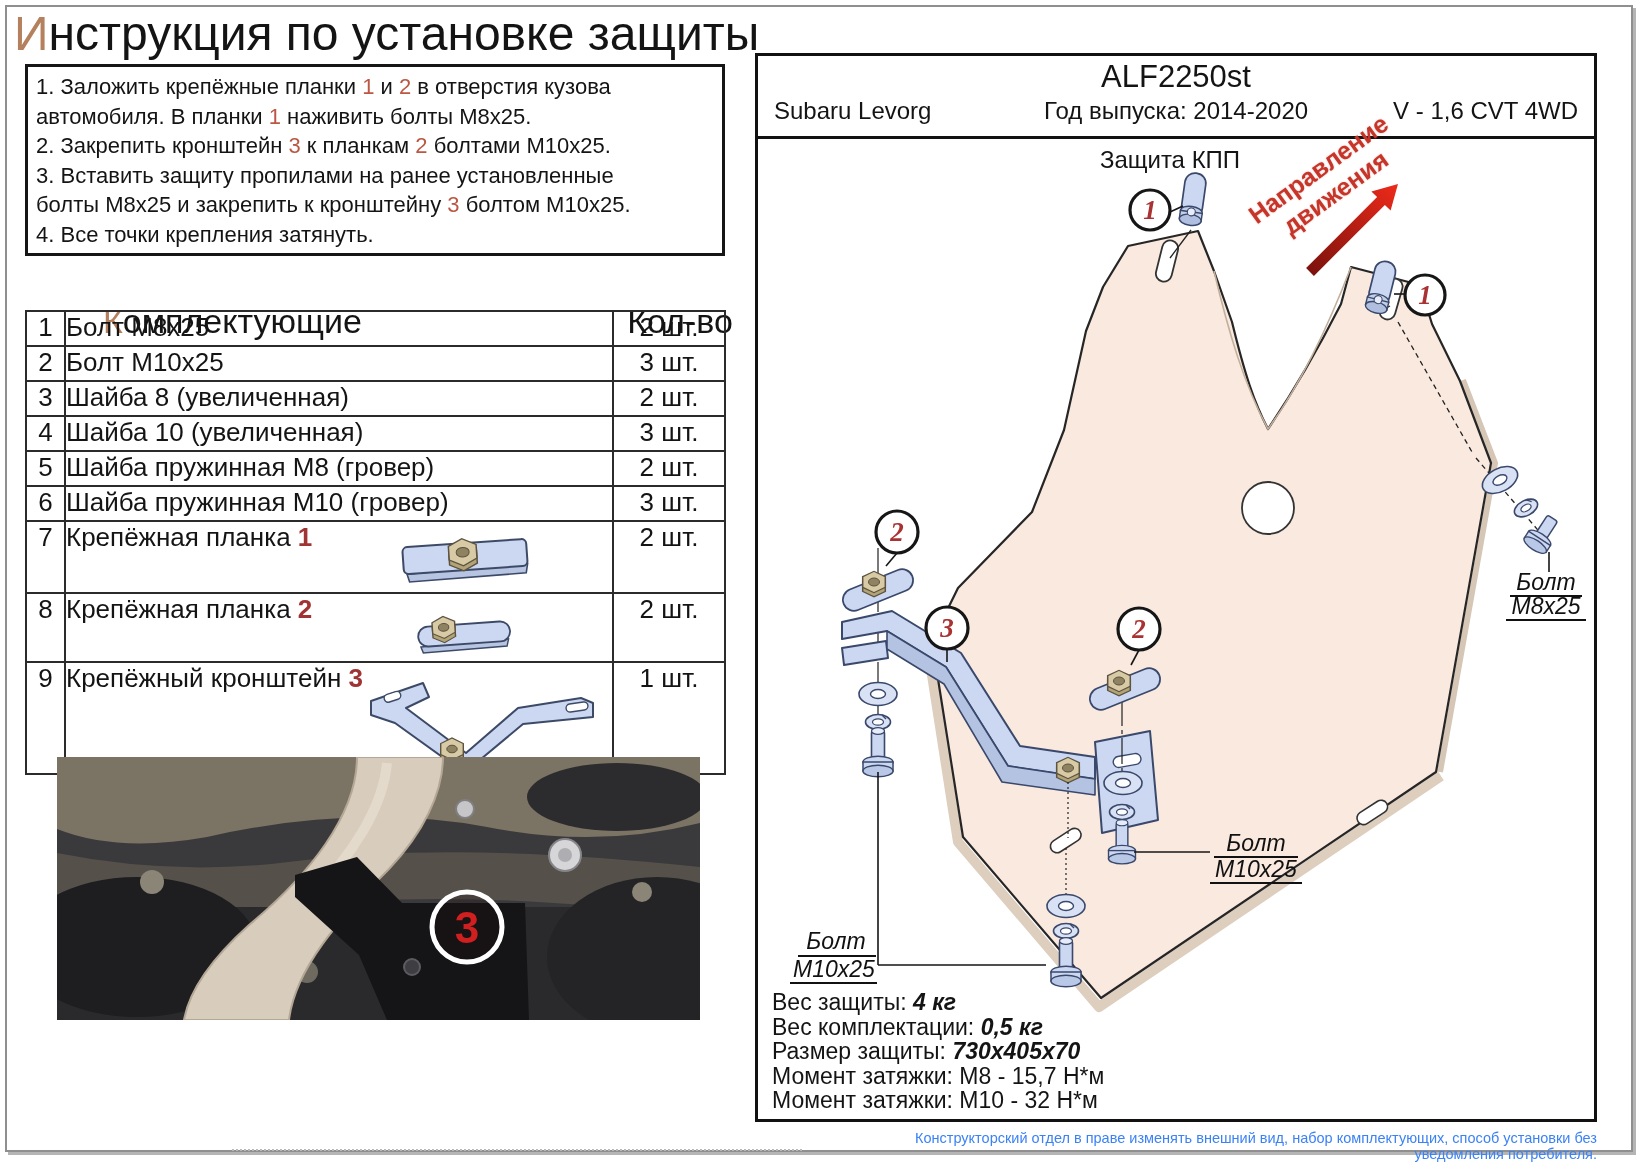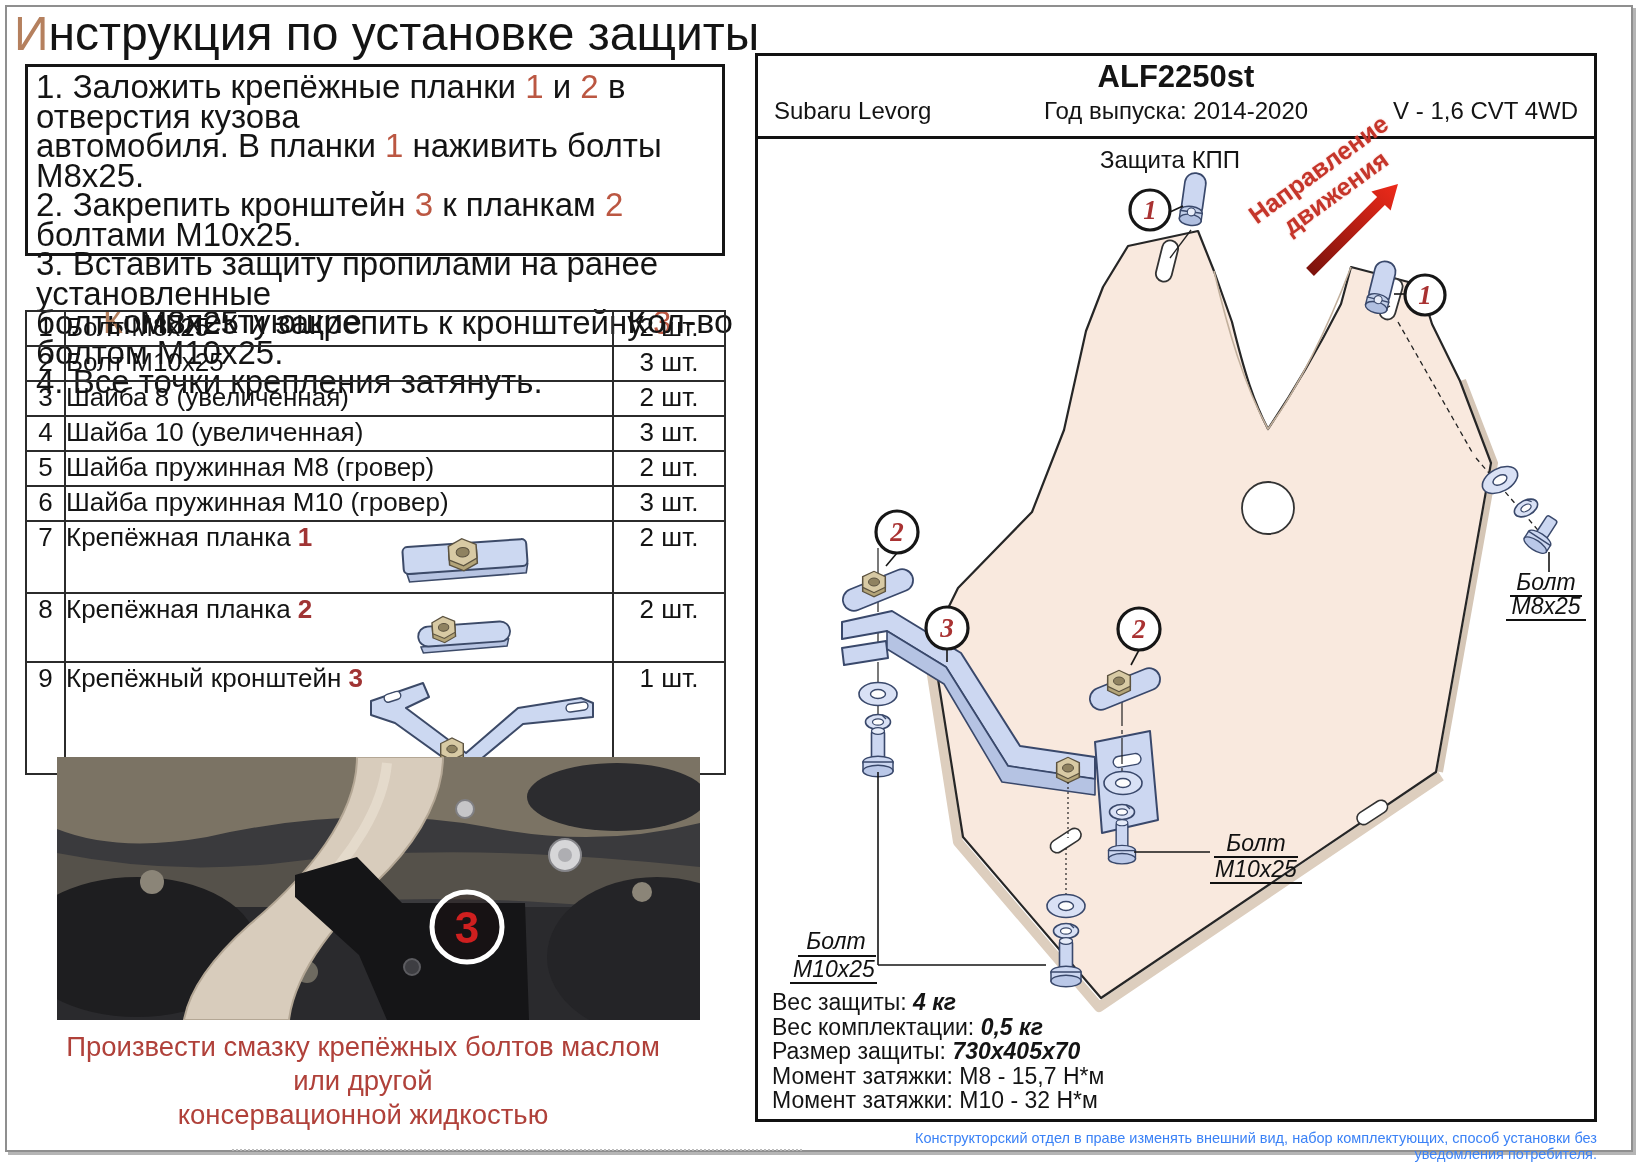--- a/index.html
+++ b/index.html
@@ -4,21 +4,21 @@
 <style>
   html,body{margin:0;padding:0;background:#fff;}
   .canvas{position:relative;width:1642px;height:1168px;background:#fff;overflow:hidden;
           font-family:"Liberation Sans",sans-serif;color:#141414;}
   .sheet{position:absolute;left:5px;top:5px;width:1624px;height:1143px;
          border:2px solid #8f8f8f;box-shadow:3px 3px 0 #b5b5b5;background:#fff;}
   
   .title{position:absolute;left:14px;top:6px;font-size:48px;letter-spacing:0;white-space:nowrap;}
   .init{color:#b5805e;}
   .instr-box{position:absolute;left:25px;top:64px;width:678px;height:176px;
-             border:3px solid #161616;padding:5px 8px;font-size:33px;line-height:29.5px;}
+             border:3px solid #161616;padding:5px 8px;font-size:22px;line-height:29.5px;}
   .comp-header{position:absolute;left:25px;top:250px;width:693px;height:58px;margin-top:46px;}
   .comp-title{position:absolute;left:78px;top:6px;font-size:34px;}
   .qty-title{position:absolute;left:592px;top:6px;width:126px;text-align:center;font-size:34px;}
   table.comp{position:absolute;left:25px;top:310px;width:693px;border-collapse:collapse;
              table-layout:fixed;font-size:26px;}
   table.comp td{border:2.5px solid #2b2b2b;padding:0;vertical-align:top;}
   td.num{width:37px;text-align:center;}
   td.nm{width:546px;padding:1px 0 0 10px;position:relative;}
   td.qty{width:110px;text-align:center;}
   tr.r-s td{height:33px;}
@@ -28,21 +28,21 @@
   .seg-n{color:#a03434;font-weight:bold;}
   .seg-b{font-weight:bold;font-style:italic;}
   .photo{position:absolute;left:57px;top:757px;width:643px;height:263px;}
   .note{position:absolute;left:40px;top:1030px;width:646px;text-align:center;
         font-size:27.5px;line-height:34px;color:#b0413a;}
   .cutoff{position:absolute;left:232px;top:1149px;width:570px;border-top:2px dotted #b9b9b9;}
   
   .rp{position:absolute;left:755px;top:53px;width:842px;height:1069px;border:3px solid #111;
       box-sizing:border-box;}
   .rp-header{height:77px;border-bottom:3px solid #111;position:relative;}
-  .rp-code{text-align:center;font-size:31px;font-weight:bold;margin-top:3px;}
+  .rp-code{text-align:center;font-size:31px;font-weight:normal;margin-top:3px;}
   .rp-sub{display:flex;align-items:center;padding:0 16px;font-size:24px;margin-top:2px;}
   .rp-sub .veh{width:270px;text-align:left;}
   .rp-sub .yrs{flex:1;}
   .rp-sub .eng{width:250px;text-align:right;}
   .diagram{position:absolute;left:0;top:77px;width:836px;height:986px;}
   .plabel{position:absolute;left:312px;top:90px;width:200px;text-align:center;font-size:24px;}
   .dir{position:absolute;left:454px;top:96px;width:230px;text-align:center;
        font-size:25px;line-height:29px;font-weight:bold;color:#c5352a;
        transform:rotate(-36deg);text-shadow:0 0 2px rgba(220,60,40,.35);}
   .specs{position:absolute;left:14px;top:934px;width:420px;font-size:23px;line-height:24.6px;white-space:nowrap;}
@@ -185,24 +185,20 @@
       <circle cx="508" cy="98" r="7" fill="#aeaeb2"></circle>
       <circle cx="408" cy="52" r="9" fill="#c6c6c8" stroke="#808084" stroke-width="2"></circle>
       <circle cx="355" cy="210" r="8" fill="#3e3e42" stroke="#5c5c60" stroke-width="2"></circle>
       <g>
         <circle cx="410" cy="170" r="35" fill="rgba(30,12,12,0.25)" stroke="#ffffff" stroke-width="5"></circle>
         <text class="pco" x="410" y="186">3</text>
       </g>
     </svg>
   </div>
 
-  <div class="note">
-    <div>Произвести смазку крепёжных болтов маслом или другой</div>
-    <div>консервационной жидкостью</div>
-  </div>
   <div class="cutoff"></div>
 
   <div class="rp">
     <div class="rp-header">
       <div class="rp-code">ALF2250st</div>
       <div class="rp-sub">
         <span class="veh">Subaru Levorg</span>
         <span class="yrs">Год выпуска: 2014-2020</span>
         <span class="eng">V - 1,6 CVT 4WD</span>
       </div>

